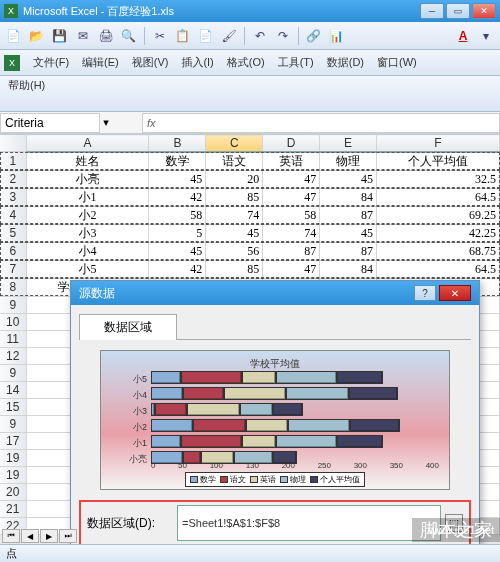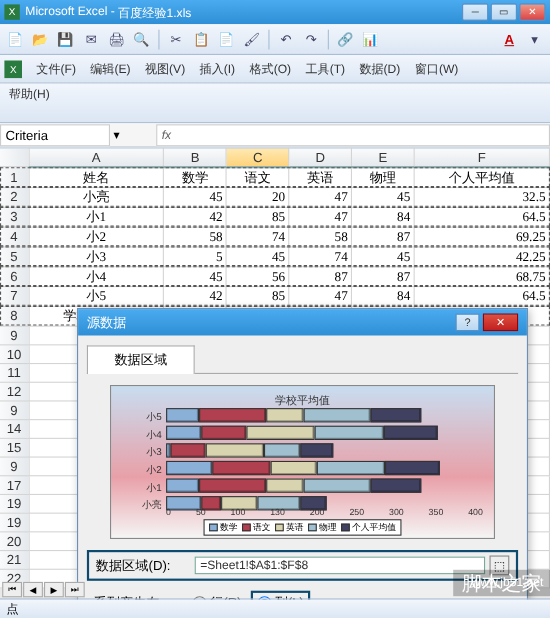--- a/index.html
+++ b/index.html
@@ -44,23 +44,23 @@
 .bars{position:absolute;left:50px;top:20px;right:10px;bottom:30px}
 .barrow{height:14px;margin-bottom:2px;position:relative}
 .barlbl{position:absolute;left:-42px;width:38px;text-align:right;font-size:9px;color:#333;top:2px}
 .barseg{height:13px;display:flex}
 .seg{height:100%;border:1px solid #333;box-shadow:inset -1px -1px rgba(0,0,0,.3)}
 .xaxis{position:absolute;bottom:18px;left:50px;right:10px;height:10px;display:flex;justify-content:space-between;font-size:8px;color:#333}
 .legend{position:absolute;bottom:2px;left:50%;transform:translateX(-50%);background:#fff;border:1px solid #333;padding:1px 4px;font-size:8px;display:flex;gap:4px;white-space:nowrap}
 .legend span{display:flex;align-items:center;gap:2px}
 .lsw{width:8px;height:7px;border:1px solid #333}
 .formrow{display:flex;align-items:center;margin:6px 0;padding:3px 6px}
-.redbox{border:2px solid #0c4a6e}
+.redbox{border:2px solid #ef4444}
 .formlbl{width:90px;font-size:12px}
-.forminp{flex:1;height:16px;border:1px solid #7a9;background:#fff;padding:0 4px;font-size:11px;color:#333}
+.forminp{flex:1;height:36px;border:1px solid #7a9;background:#fff;padding:0 4px;font-size:11px;color:#333}
 .picker{width:18px;height:18px;border:1px solid #888;background:#eee;margin-left:4px;display:flex;align-items:center;justify-content:center}
 .radio{display:flex;align-items:center;margin-right:8px;font-size:12px}
 .radio input{margin-right:3px}
 .status{position:absolute;bottom:0;left:0;right:0;height:18px;background:linear-gradient(#f2f6fc,#dbe6f4);border-top:1px solid #a8bdd6;font-size:11px;display:flex;align-items:center;padding:0 6px}
 .sheetnav{position:absolute;bottom:18px;left:0;height:16px;display:flex;align-items:center;gap:1px;padding:0 2px}
 .nav{width:18px;height:14px;border:1px solid #aaa;background:#eee;font-size:8px;display:flex;align-items:center;justify-content:center}
 .watermark{position:absolute;right:0;bottom:20px;font-size:18px;color:#fff;background:rgba(0,0,0,.25);padding:0 8px;font-family:SimSun}
 .wmsub{position:absolute;right:6px;bottom:6px;font-size:11px;color:#fff}
 </style>
 </head>

